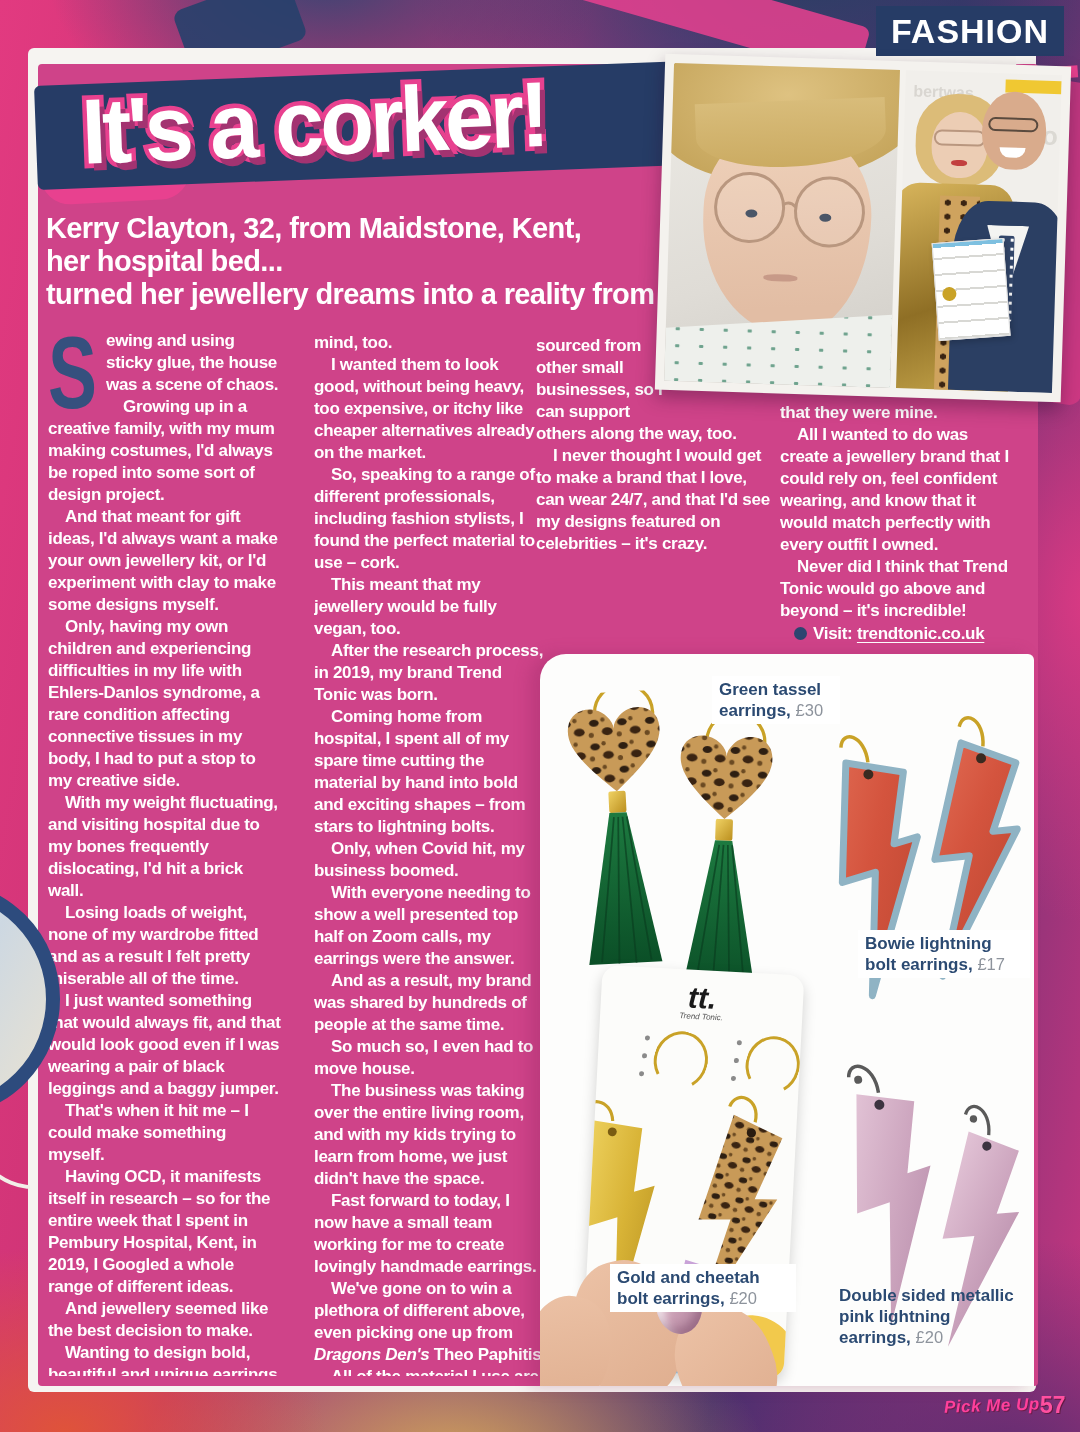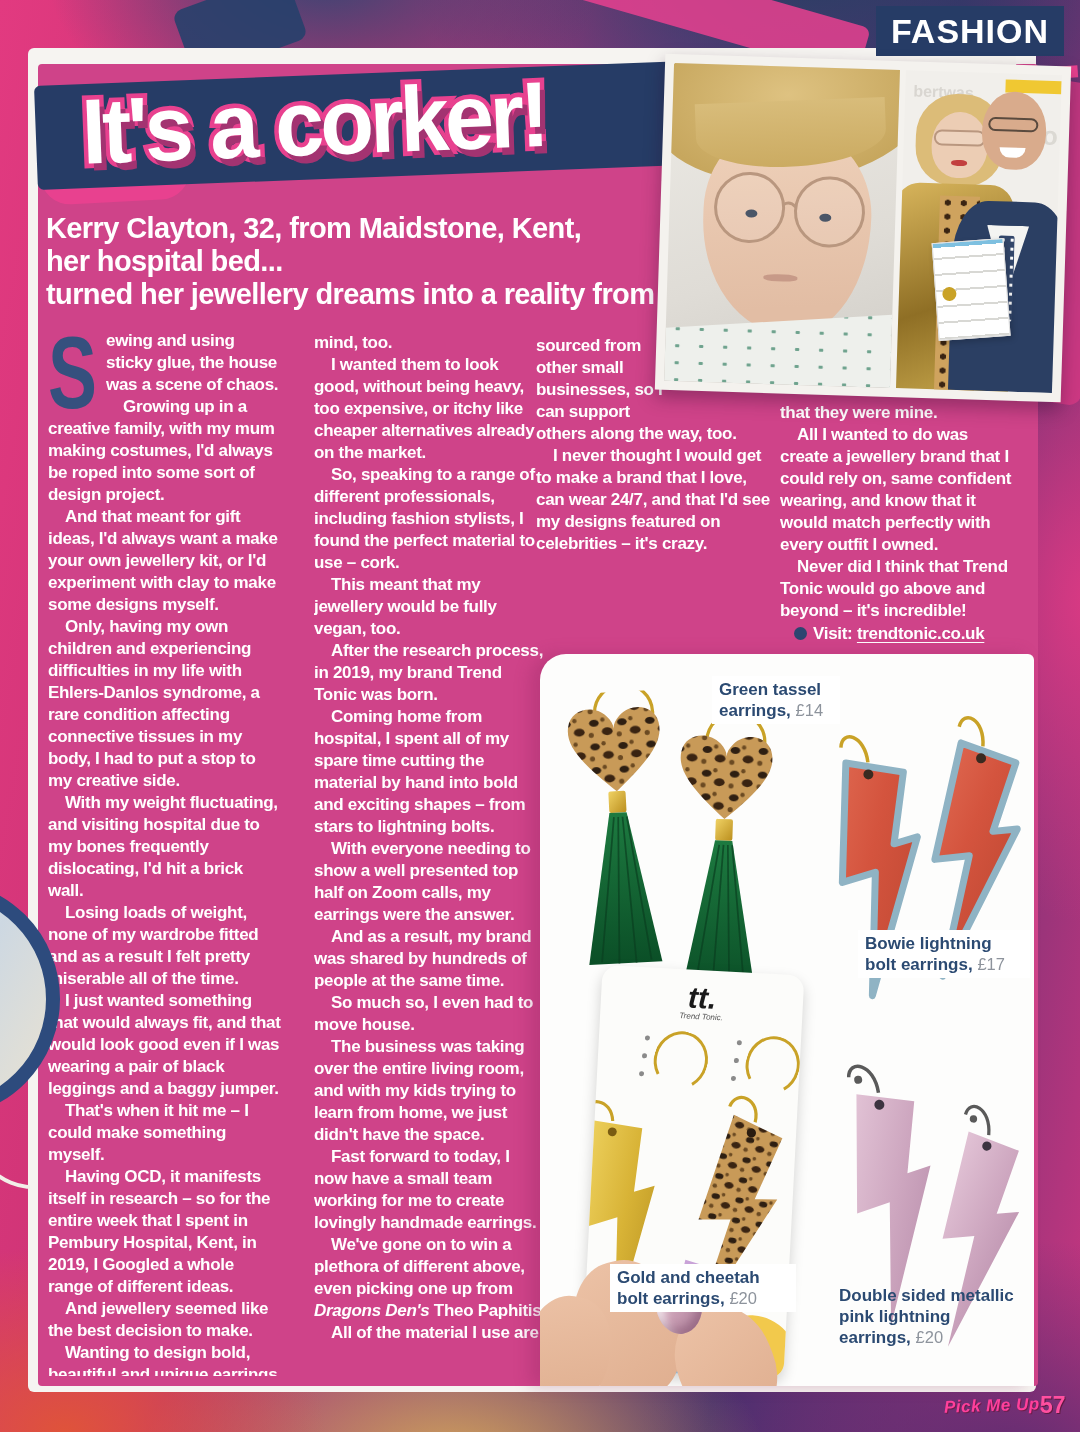--- a/index.html
+++ b/index.html
@@ -168,38 +168,39 @@
     <p>Wanting to design bold, beautiful and unique earrings I had a lot of questions in</p>
   </div>
 
   <div class="col col2">
     <p class="first">mind, too.</p>
     <p>I wanted them to look good, without being heavy, too expensive, or itchy like cheaper alternatives already on the market.</p>
     <p>So, speaking to a range of different professionals, including fashion stylists, I found the perfect material to use – cork.</p>
     <p>This meant that my jewellery would be fully vegan, too.</p>
     <p>After the research process, in 2019, my brand Trend Tonic was born.</p>
     <p>Coming home from hospital, I spent all of my spare time cutting the material by hand into bold and exciting shapes – from stars to lightning bolts.</p>
+    <p>Only, when Covid hit, my business boomed.</p>
     <p>With everyone needing to show a well presented top half on Zoom calls, my earrings were the answer.</p>
     <p>And as a result, my brand was shared by hundreds of people at the same time.</p>
     <p>So much so, I even had to move house.</p>
     <p>The business was taking over the entire living room, and with my kids trying to learn from home, we just didn't have the space.</p>
     <p>Fast forward to today, I now have a small team working for me to create lovingly handmade earrings.</p>
     <p><span>We've gone on to win a plethora of different above, even picking one up from </span><span class="ital">Dragons Den's</span><span> Theo Paphitis!</span></p>
     <p>All of the material I use are</p>
   </div>
 
   <div class="col col3">
     <div class="float-spacer"></div>
     <p class="first">sourced from other small businesses, so I can support others along the way, too.</p>
     <p>I never thought I would get to make a brand that I love, can wear 24/7, and that I'd see my designs featured on celebrities – it's crazy.</p>
   </div>
 
   <div class="col col4">
     <p class="first">that they were mine.</p>
-    <p>All I wanted to do was create a jewellery brand that I could rely on, same confident wearing, and know that it would match perfectly with every outfit I owned.</p>
+    <p>All I wanted to do was create a jewellery brand that I could rely on, feel confident wearing, and know that it would match perfectly with every outfit I owned.</p>
     <p>Never did I think that Trend Tonic would go above and beyond – it's incredible!</p>
     <p class="visit-line"><span class="bullet-icon"></span><span>Visit: </span><a class="visit-link" href="#">trendtonic.co.uk</a></p>
   </div>
 
   <div class="photo-collage">
     <div class="photo photo-hospital">
       <div class="hosp-hair"></div>
       <div class="hosp-face"></div>
       <div class="hosp-fringe"></div>
       <svg class="hosp-glasses" width="170" height="80" viewBox="0 0 170 80">
@@ -351,21 +352,21 @@
       <polygon points="36,44 92,60 74,130 98,126 34,278 52,156 18,162" fill="url(#pinkmet)"></polygon>
       <circle cx="57" cy="58" r="5" fill="#3c3440"></circle>
     </svg>
     <svg class="illus pinkb2" width="112" height="268" viewBox="0 0 110 290">
       <path d="M58 46 C58 16 34 8 31 26" stroke="#5a5a5a" stroke-width="3.5" fill="none"></path>
       <circle cx="40" cy="30" r="4" fill="#5a5a5a"></circle>
       <polygon points="36,44 92,60 74,130 98,126 34,278 52,156 18,162" fill="url(#pinkmet)"></polygon>
       <circle cx="57" cy="58" r="5" fill="#3c3440"></circle>
     </svg>
 
-    <div class="caption cap-green"><span>Green tassel earrings, </span><span class="price">£14</span></div>
+    <div class="caption cap-green"><span>Green tassel earrings, </span><span class="price">£30</span></div>
     <div class="caption cap-bowie"><span>Bowie lightning bolt earrings, </span><span class="price">£17</span></div>
     <div class="caption cap-gold"><span>Gold and cheetah bolt earrings, </span><span class="price">£20</span></div>
     <div class="caption cap-pink"><span>Double sided metallic pink lightning earrings, </span><span class="price">£20</span></div>
   </div>
 
   <div class="left-circle"></div>
   <div class="left-wire"></div>
 
   <div class="pmu-logo">Pick Me Up!</div>
   <div class="page-num">57</div>

